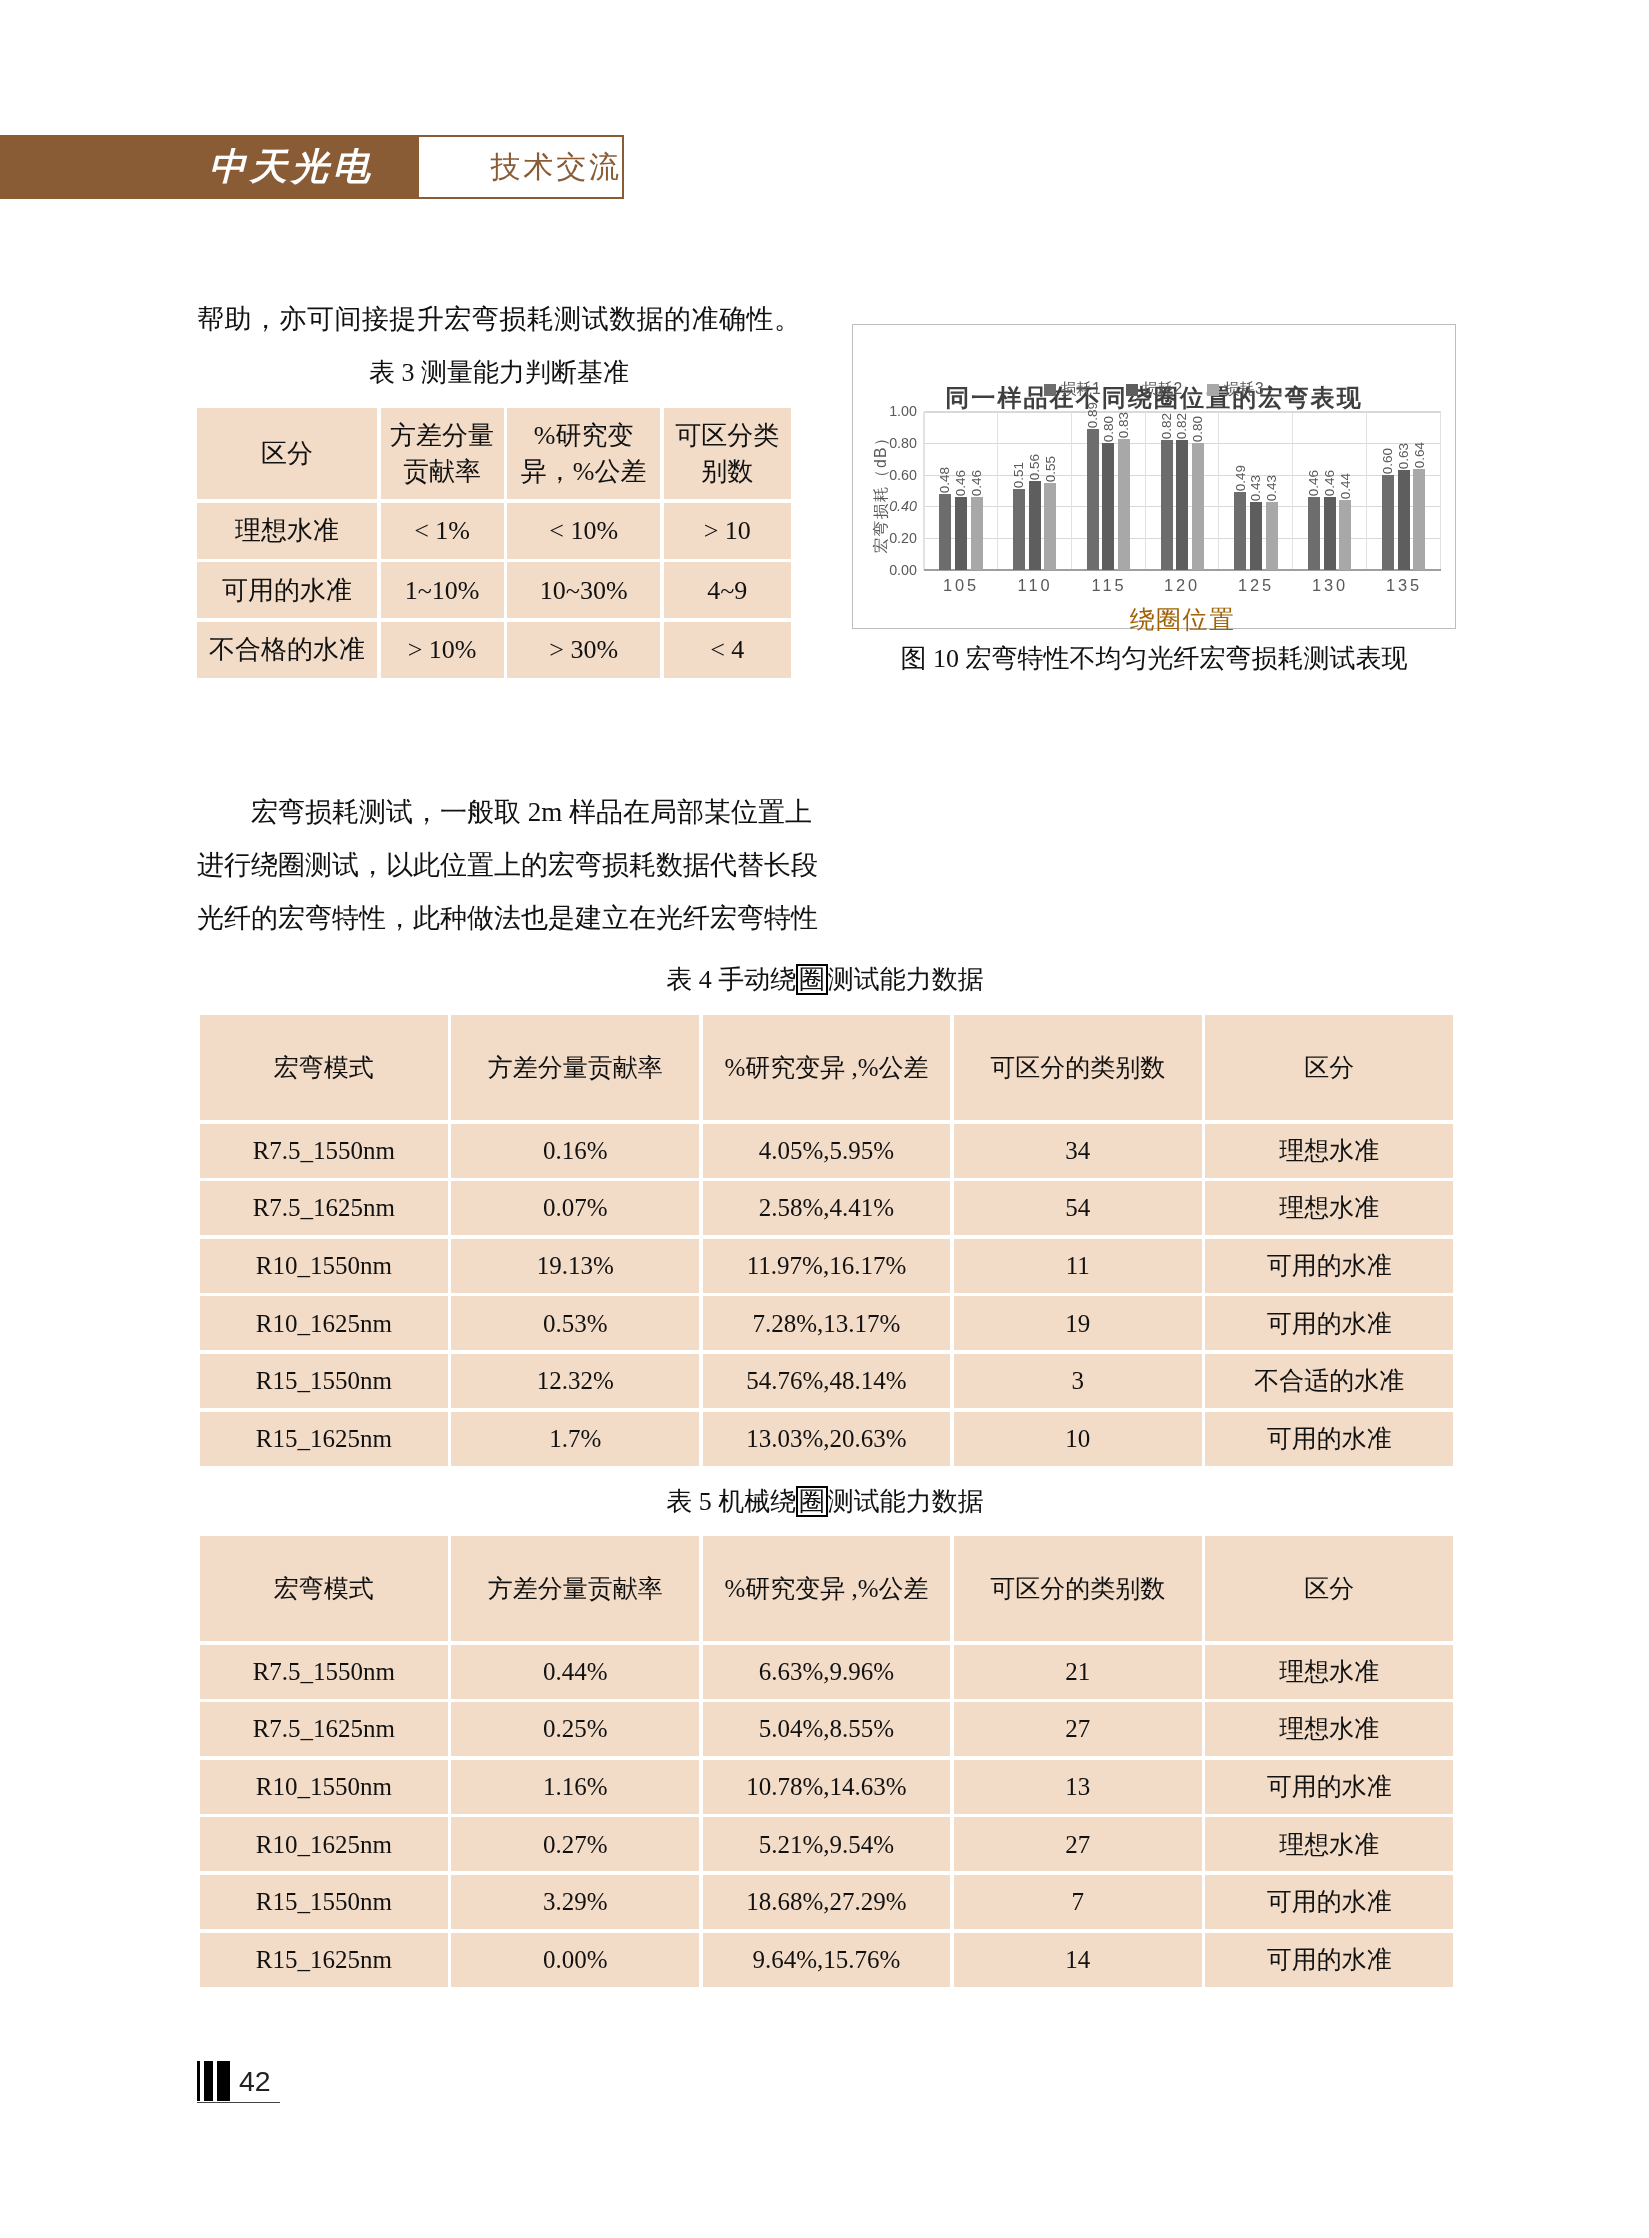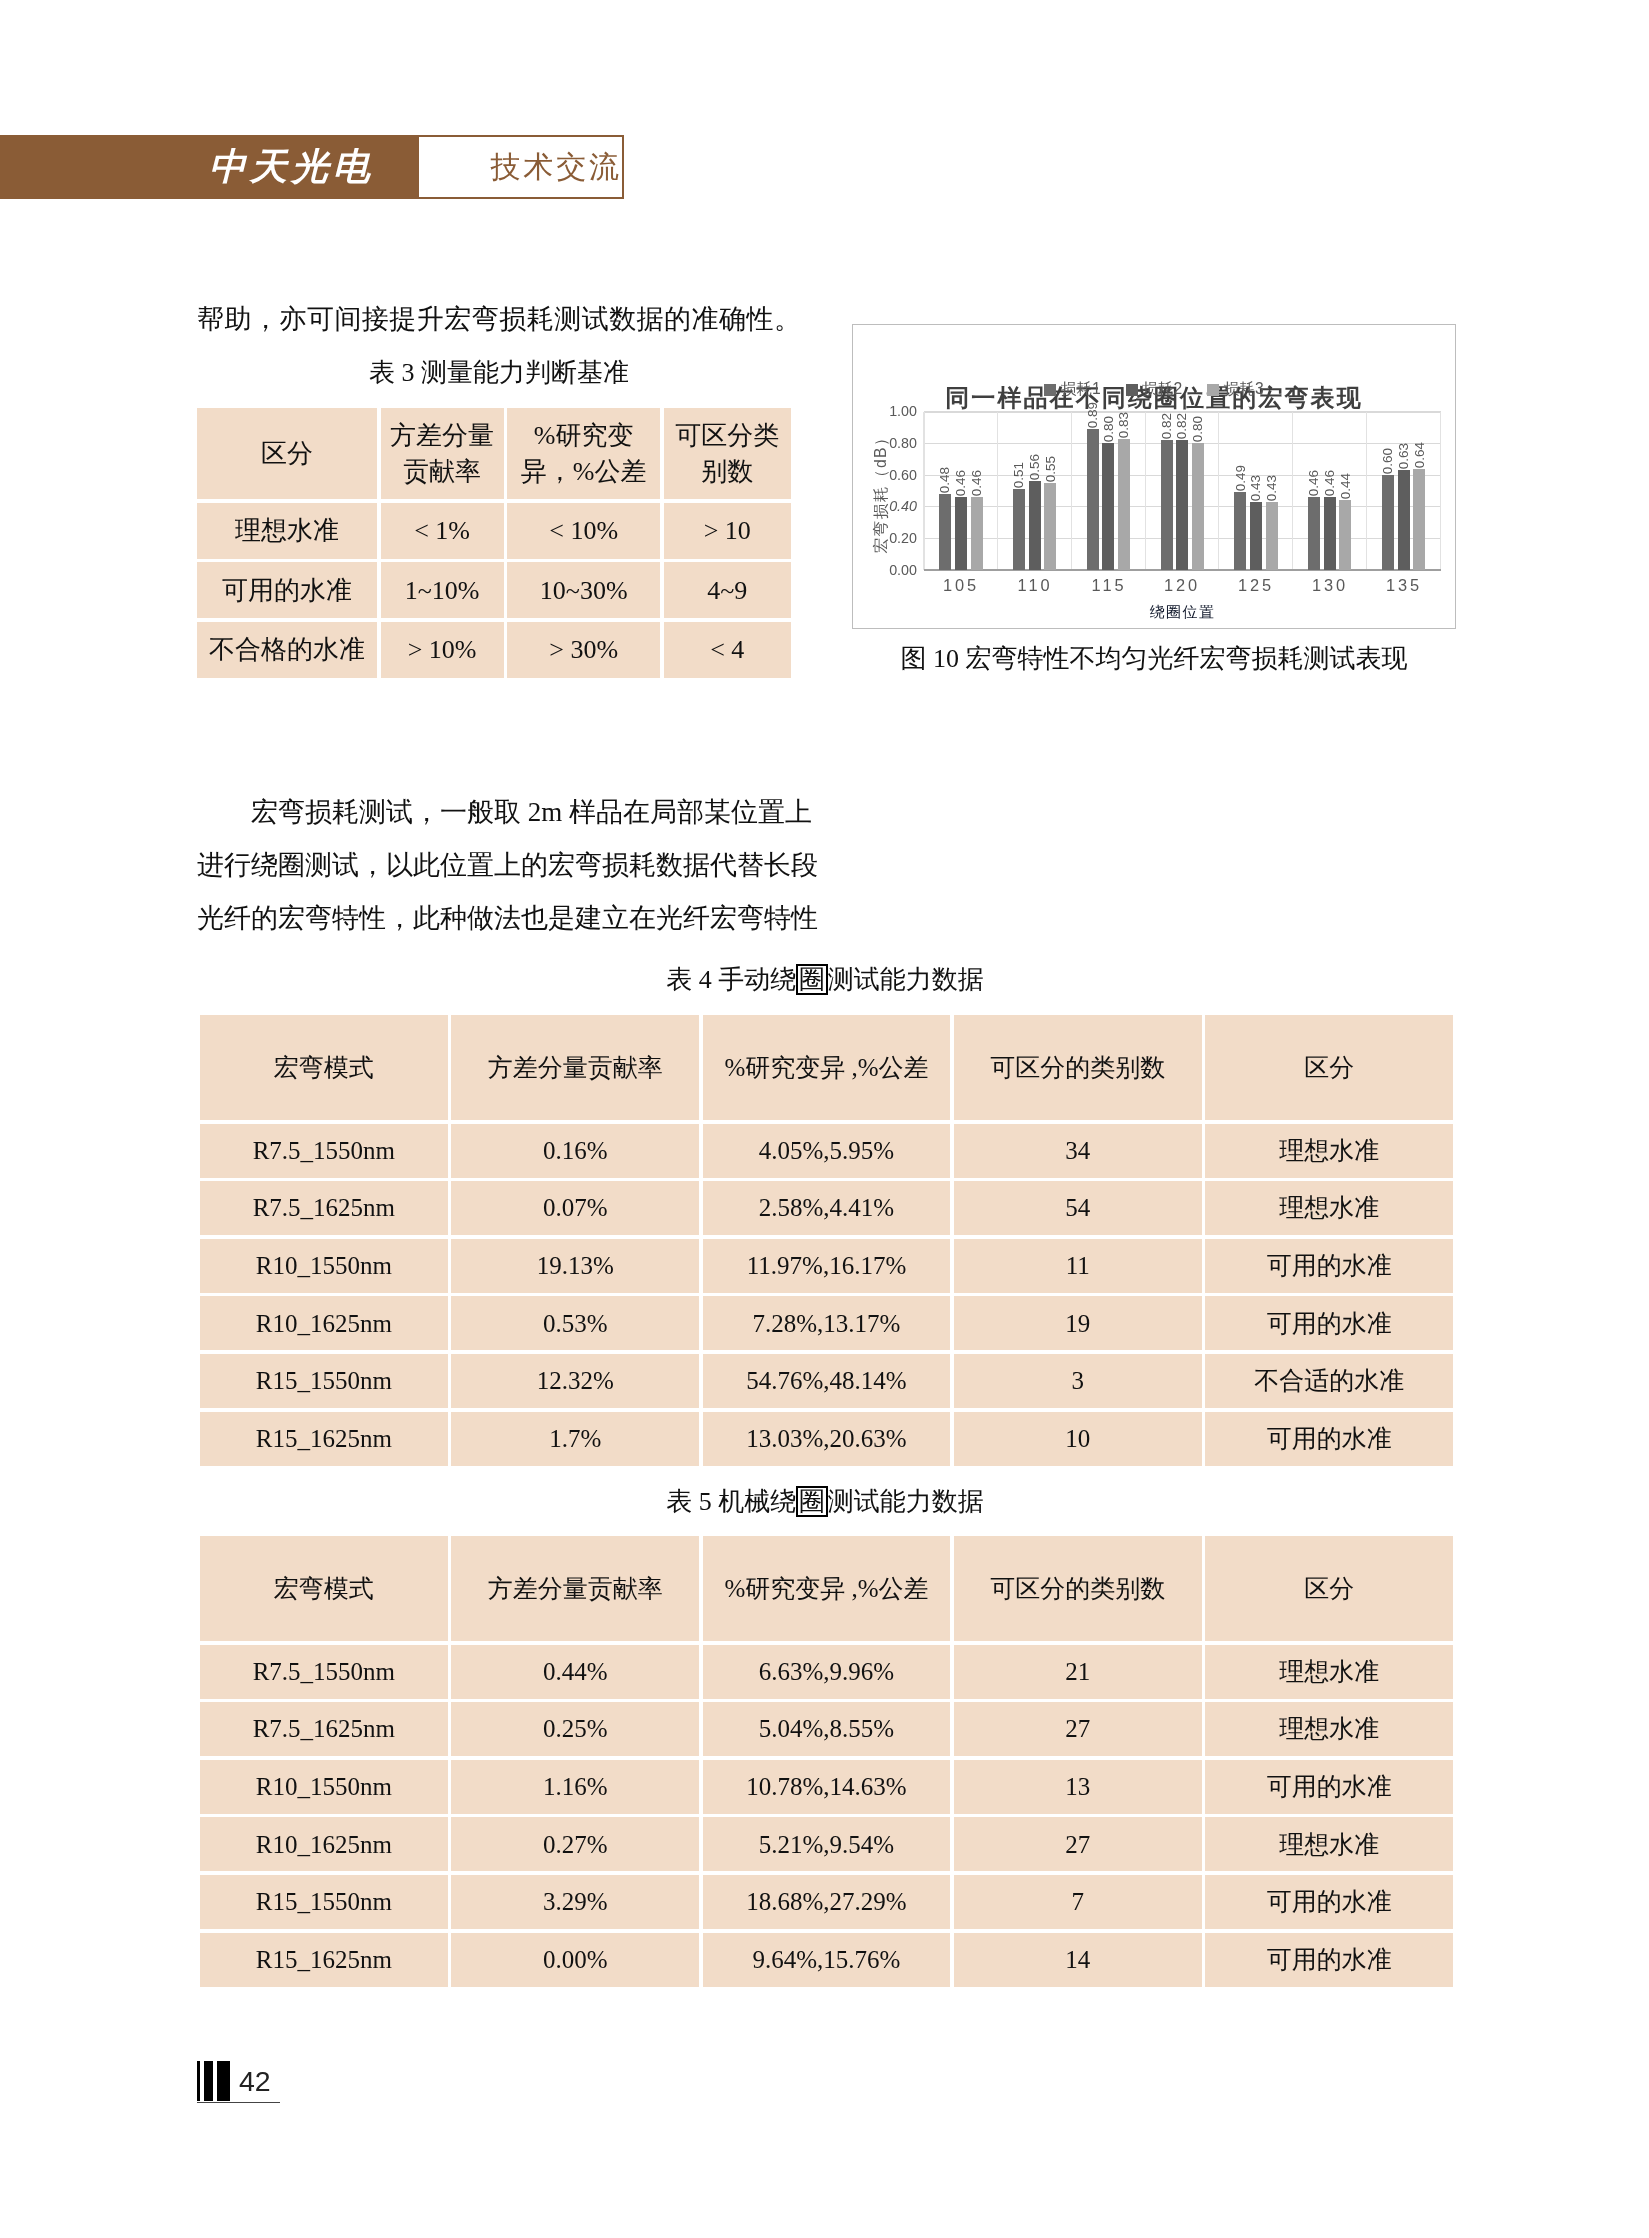--- a/index.html
+++ b/index.html
@@ -47,21 +47,21 @@
   .hgrid{position:absolute;left:0;width:100%;height:1.4px;background:#d9d9d9;}
   .vgrid{position:absolute;top:0;width:1.4px;height:100%;background:#e2e2e2;}
   .axis-bottom{position:absolute;left:0;bottom:-0.7px;width:100%;height:1.4px;background:#9f9f9f;}
   .bar{position:absolute;bottom:0;}
   .bar-label{position:absolute;width:46px;height:14.3px;transform:rotate(-90deg);font-size:13.5px;color:#595959;
         white-space:nowrap;text-align:left;line-height:14.3px;}
   .ytick{position:absolute;width:50px;text-align:right;font-size:14.3px;color:#595959;}
   .xtick{position:absolute;text-align:center;font-size:16.4px;color:#595959;letter-spacing:2.9px;}
   .y-title{position:absolute;width:185px;height:18.5px;transform:rotate(-90deg);text-align:center;
         font-size:15.7px;color:#595959;letter-spacing:1.4px;line-height:18.5px;}
-  .x-title{position:absolute;text-align:center;font-size:15px;color:#0f172a;letter-spacing:1.4px;}
+  .x-title{position:absolute;text-align:center;font-size:25px;color:#a16207;letter-spacing:1.4px;}
   
   .footer-icon{position:absolute;left:197px;top:2061px;height:40px;display:flex;align-items:flex-end;gap:4.3px;}
   .footer-icon i{display:block;background:#000;height:40px;}
   .footer-rule{position:absolute;left:197px;top:2102px;width:83px;height:1.4px;background:#444;}
   .page-number{position:absolute;left:239px;top:2065px;font-size:28.5px;color:#222;font-family:"Liberation Sans",sans-serif;}
 </style>
 </head>
 <body>
 
 <div class="page">

